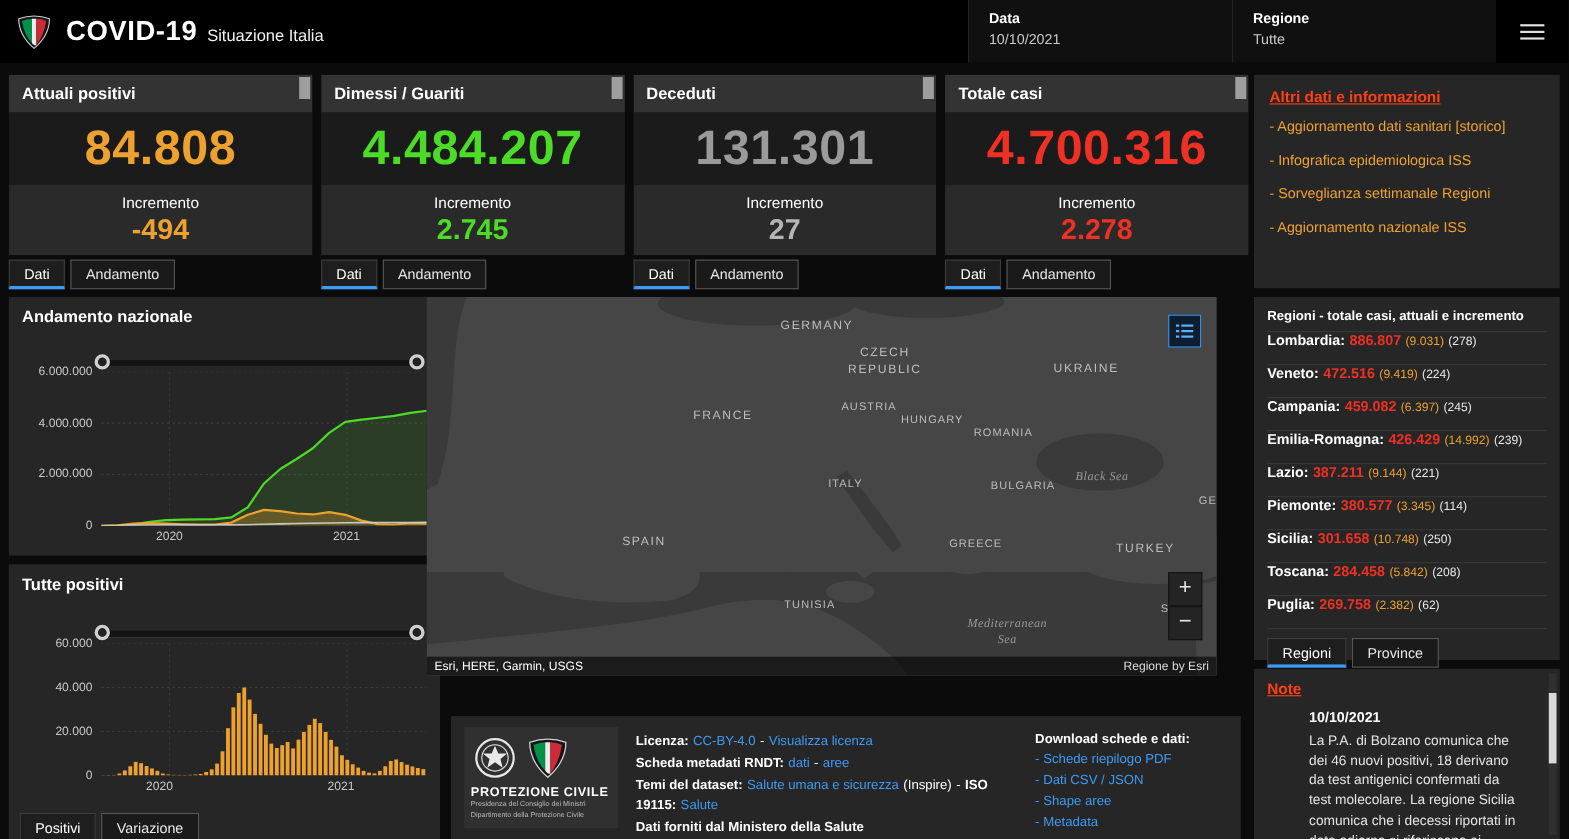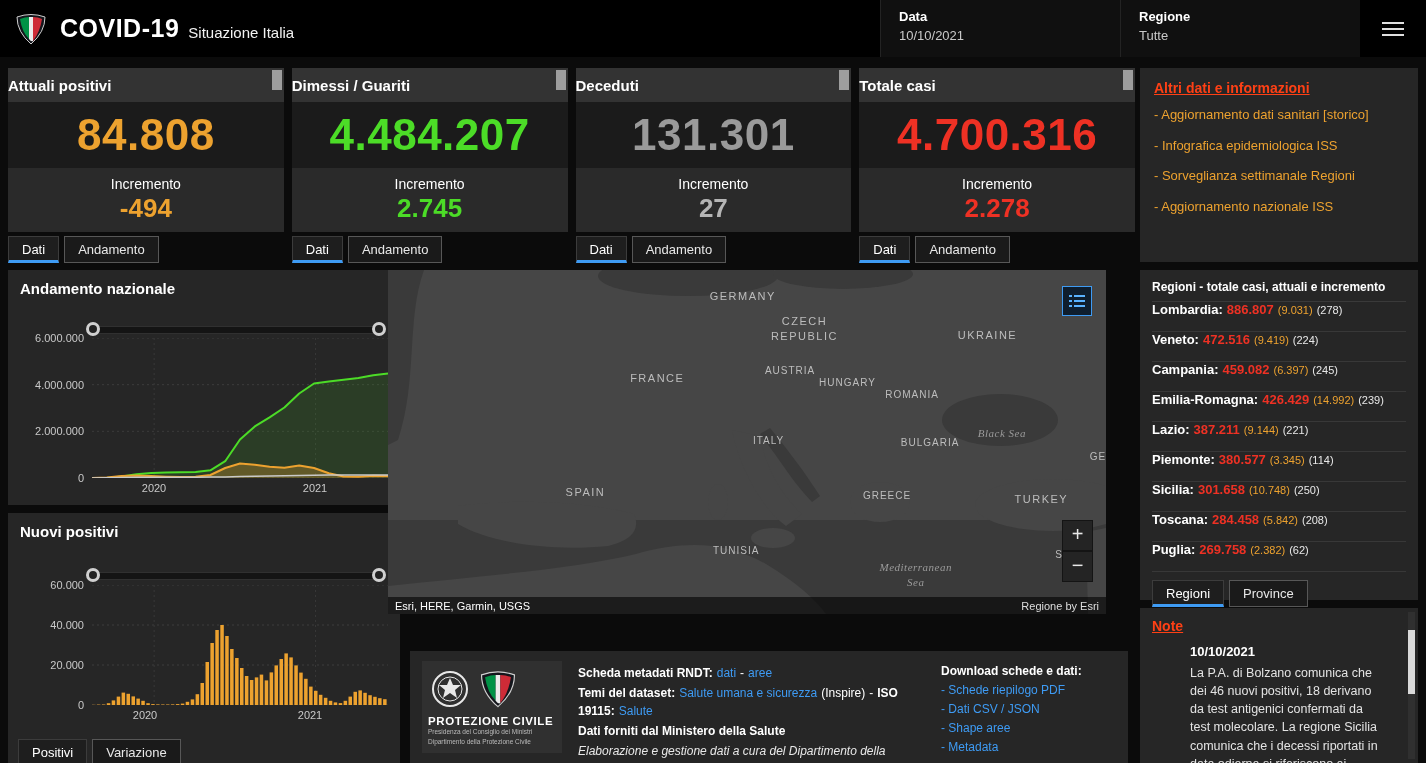--- a/index.html
+++ b/index.html
@@ -20,21 +20,21 @@
   .hdr-box .val{font-size:13px;color:#c9c9c9;margin-top:4px;}
   .hamburger{width:66px;height:57px;display:flex;flex-direction:column;justify-content:center;
     align-items:center;gap:4px;cursor:pointer;}
   .hamburger i{display:block;width:22px;height:2px;background:#e0e0e0;}
 
   
   .cards-row{position:absolute;top:68px;left:8px;width:1127px;display:flex;gap:8px;}
   .card-col{flex:1;min-width:0;}
   .stat-card{position:relative;background:#1b1b1b;overflow:hidden;}
   .card-head{position:relative;height:34px;background:#333;display:flex;align-items:center;
-    font-size:15px;font-weight:bold;}
+    padding-left:12px;font-size:15px;font-weight:bold;}
   .card-scroll{position:absolute;top:2px;right:2px;width:10px;height:20px;background:#9e9e9e;cursor:pointer;}
   .card-value{height:66px;display:flex;align-items:center;justify-content:center;
     font-size:44px;font-weight:bold;letter-spacing:.5px;background:#1b1b1b;}
   .card-inc{height:64px;background:#2a2a2a;text-align:center;padding-top:8px;box-sizing:border-box;}
   .inc-label{font-size:14px;color:#fff;}
   .inc-value{font-size:26px;font-weight:bold;margin-top:1px;}
   .accent-orange{color:#eda22f;} .accent-green{color:#4cdc27;}
   .accent-gray{color:#9a9a9a;} .accent-red{color:#ee3124;}
   .inc-gray{color:#b5b5b5;}
   .tabs{display:flex;gap:5px;margin-top:4px;}
@@ -259,21 +259,21 @@
         <polyline points="0.0,140.0 14.8,140.0 29.6,138.6 44.4,136.3 59.2,134.9 74.0,134.4 88.8,134.2 103.6,134.0 118.4,132.3 133.2,123.2 148.0,101.5 162.8,88.4 177.6,79.3 192.4,69.5 207.2,55.5 222.0,45.5 236.8,43.4 251.6,41.8 266.4,40.1 281.2,37.3 296.0,35.4" fill="none" stroke="#4cdc27" stroke-width="2" stroke-linejoin="round"></polyline>
         <polygon points="0,140 0.0,140.0 14.8,139.5 29.6,137.9 44.4,137.5 59.2,138.1 74.0,138.7 88.8,139.0 103.6,138.8 118.4,137.0 133.2,130.0 148.0,125.5 162.8,126.7 177.6,128.8 192.4,129.7 207.2,127.5 222.0,130.0 236.8,135.3 251.6,138.5 266.4,138.8 281.2,137.7 296.0,138.0 296,140" fill="rgba(237,162,47,0.28)"></polygon>
         <polyline points="0.0,140.0 14.8,139.5 29.6,137.9 44.4,137.5 59.2,138.1 74.0,138.7 88.8,139.0 103.6,138.8 118.4,137.0 133.2,130.0 148.0,125.5 162.8,126.7 177.6,128.8 192.4,129.7 207.2,127.5 222.0,130.0 236.8,135.3 251.6,138.5 266.4,138.8 281.2,137.7 296.0,138.0" fill="none" stroke="#eda22f" stroke-width="2" stroke-linejoin="round"></polyline>
         <polyline points="0.0,140.0 14.8,139.8 29.6,139.4 44.4,139.3 59.2,139.2 74.0,139.2 88.8,139.2 103.6,139.2 118.4,139.1 133.2,139.0 148.0,138.6 162.8,138.3 177.6,137.9 192.4,137.7 207.2,137.5 222.0,137.2 236.8,137.1 251.6,137.0 266.4,137.0 281.2,137.0 296.0,136.9" fill="none" stroke="#c9c9c9" stroke-width="1.5" stroke-linejoin="round"></polyline>
       </svg>
     <div class="xtick" style="left:146px">2020</div>
     <div class="xtick" style="left:307px">2021</div>
   </div>
 
   <div class="panel chart-panel" id="p-nuovi">
-    <div class="chart-title">Nuovi positivi</div>
+    <div class="chart-title">Tutte positivi</div>
     <div class="slider">
       <div class="slider-track"></div>
       <div class="slider-handle left"></div>
       <div class="slider-handle right"></div>
     </div>
     <div class="ytick" style="top:66px">60.000</div>
     <div class="ytick" style="top:106px">40.000</div>
     <div class="ytick" style="top:146px">20.000</div>
     <div class="ytick" style="top:186px">0</div>
     <svg id="nuovi-svg" class="plot" width="296" height="120">
@@ -498,20 +498,23 @@
           <path d="M19 5 Q24 5 28 7 Q26 20 19 29Z" fill="#ce2b37"></path>
         </svg>
       </div>
       <div class="logo-title">PROTEZIONE CIVILE</div>
       <div class="logo-sub">Presidenza del Consiglio dei Ministri</div>
       <div class="logo-sub">Dipartimento della Protezione Civile</div>
     </div>
 
     <div class="lic-block">
       <div class="lic-line">
+        <span class="b">Licenza:</span><span class="lnk">CC-BY-4.0</span><span>-</span><span class="lnk">Visualizza licenza</span>
+      </div>
+      <div class="lic-line">
         <span class="b">Scheda metadati RNDT:</span><span class="lnk">dati</span><span>-</span><span class="lnk">aree</span>
       </div>
       <div class="lic-line">
         <span class="b">Temi del dataset:</span><span class="lnk">Salute umana e sicurezza</span><span>(Inspire)</span><span>-</span><span class="b">ISO 19115:</span><span class="lnk">Salute</span>
       </div>
       <div class="lic-line b">Dati forniti dal Ministero della Salute</div>
       <div class="lic-line it">Elaborazione e gestione dati a cura del Dipartimento della Protezione Civile</div>
     </div>
 
     <div class="dl-block">

